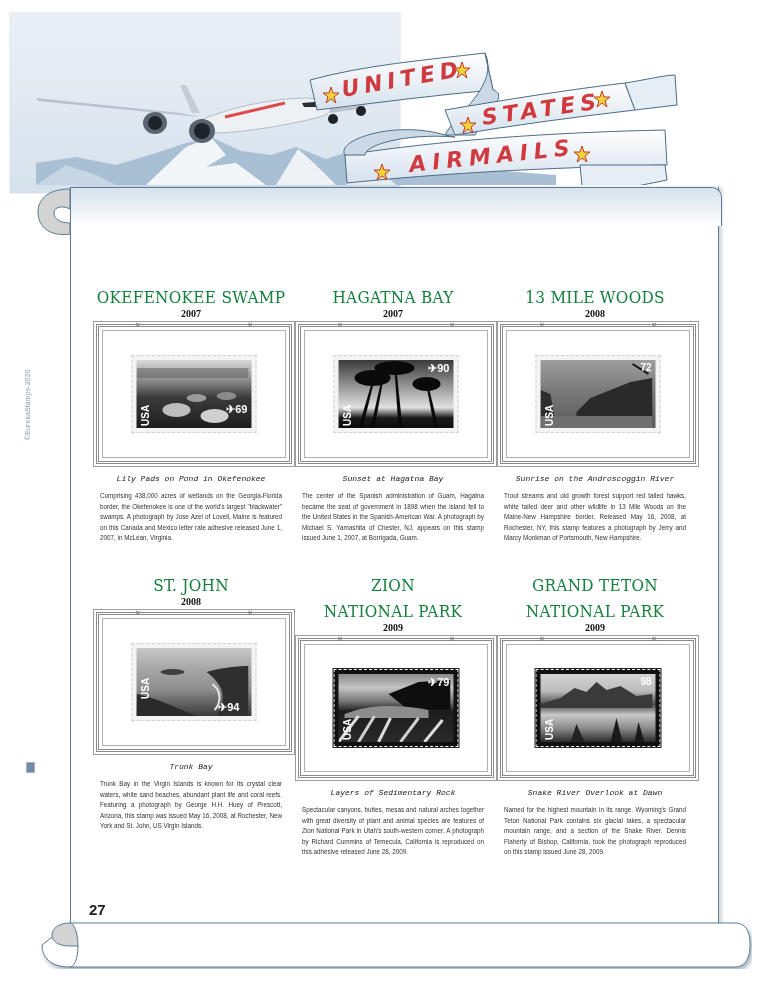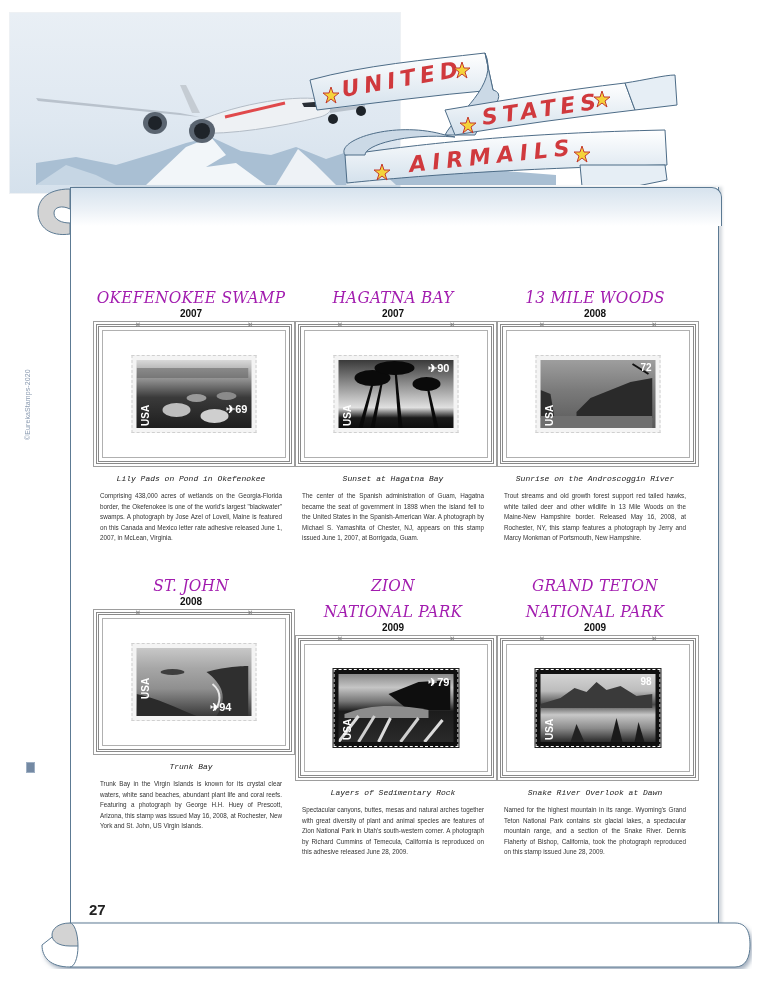--- a/index.html
+++ b/index.html
@@ -18,22 +18,22 @@
   .scroll-bottom { position:absolute; left:40px; top:921px; width:712px; height:48px; }
 
   .copyright { position:absolute; left:24px; top:330px; width:14px; height:110px; }
   .copyright span { position:absolute; left:0; top:0; transform-origin:0 0; transform:rotate(-90deg) translate(-110px,0); white-space:nowrap; font-size:7px; color:#8a9ab0; letter-spacing:0.1px; }
   .side-mark { position:absolute; left:26px; top:762px; width:7px; height:9px; background:#7489a3; border:1px solid #9fb0c4; }
 
   .page-number { position:absolute; left:89px; top:901px; font-size:15px; font-weight:bold; color:#222; }
 
   
   .cell { position:absolute; width:194px; }
-  .title { text-align:center; font-family:"DejaVu Serif", serif; font-weight:normal; color:#a21caf; font-size:17px; line-height:26px; letter-spacing:0.3px; font-stretch:condensed;font-style:italic; }
-  .year { text-align:center; font-size:10px; font-weight:bold; color:#111; line-height:12px; margin-top:-2px; }
+  .title { text-align:center; font-family:"DejaVu Serif", serif; font-weight:normal; color:#15803d; font-size:17px; line-height:26px; letter-spacing:0.3px; font-stretch:condensed; }
+  .year { text-align:center; font-size:10px; font-weight:bold; color:#111; line-height:12px; margin-top:-2px;font-family:Liberation Serif, serif; }
   .frame { position:relative; margin-top:4px; width:190px; height:134px; border:3px double #8a8a8a; outline:1px solid #9d9d9d; outline-offset:2px; background:#fff; margin-left:2px; }
   .frame::before { content:""; position:absolute; inset:3px; border:1px solid #b0b0b0; }
   .x-mark { position:absolute; font-size:7px; color:#777; line-height:7px; }
   .stamp { position:absolute; left:50%; top:50%; transform:translate(-50%,-50%); background:#f4f4f4; padding:4px; border:1px dashed #d0d0d0; }
   .stamp.dark { background:#111; border:1px dashed #fff; outline:1px solid #222; }
   .photo { width:115px; height:68px; position:relative; overflow:hidden; }
   .usa { position:absolute; left:3px; bottom:10px; color:#fff; font-size:10px; font-weight:bold; transform:rotate(-90deg); transform-origin:left bottom; left:14px; bottom:2px; }
   .denom { position:absolute; color:#fff; font-size:11px; font-weight:bold; }
   .caption { text-align:center; font-family:Liberation Mono, monospace; font-style:italic; font-size:8px; color:#222; margin-top:10px; }
   .desc { font-size:6.3px; line-height:10.6px; color:#333; text-align:justify; margin:8px 6px 0 6px; }
@@ -204,21 +204,21 @@
     <span class="x-mark" style="right:36px;top:-6px;">✕</span>
     <div class="stamp">
       <div class="photo" style="background:linear-gradient(180deg,#c8c8c8 0%,#a6a6a6 30%,#8f8f8f 60%,#3a3a3a 100%);">
         <svg width="112" height="68">
           <ellipse cx="36" cy="24" rx="12" ry="3" fill="#3e3e3e"></ellipse>
           <path d="M70 24 C90 18 112 18 112 18 L112 68 L80 68 C92 50 86 36 70 24 Z" fill="#2f2f2f"></path>
           <path d="M0 46 C20 50 40 60 60 68 L0 68 Z" fill="#2a2a2a"></path>
           <path d="M76 36 C86 44 84 56 78 62" stroke="#e8e8e8" stroke-width="2" fill="none"></path>
         </svg>
         <span class="usa" style="bottom:auto;top:40px;">USA</span>
-        <span class="denom" style="right:20px;bottom:2px;">✈<span>94</span></span>
+        <span class="denom" style="right:12px;bottom:2px;">✈<span>94</span></span>
       </div>
     </div>
   </div>
   <div class="caption">Trunk Bay</div>
   <div class="desc">Trunk Bay in the Virgin Islands is known for its crystal clear waters, white sand beaches, abundant plant life and coral reefs. Featuring a photograph by George H.H. Huey of Prescott, Arizona, this stamp was issued May 16, 2008, at Rochester, New York and St. John, US Virgin Islands.</div>
 </div>
 
 <div class="cell" style="left:296px; top:572px;">
   <div class="title">ZION</div>
   <div class="title">NATIONAL PARK</div>

